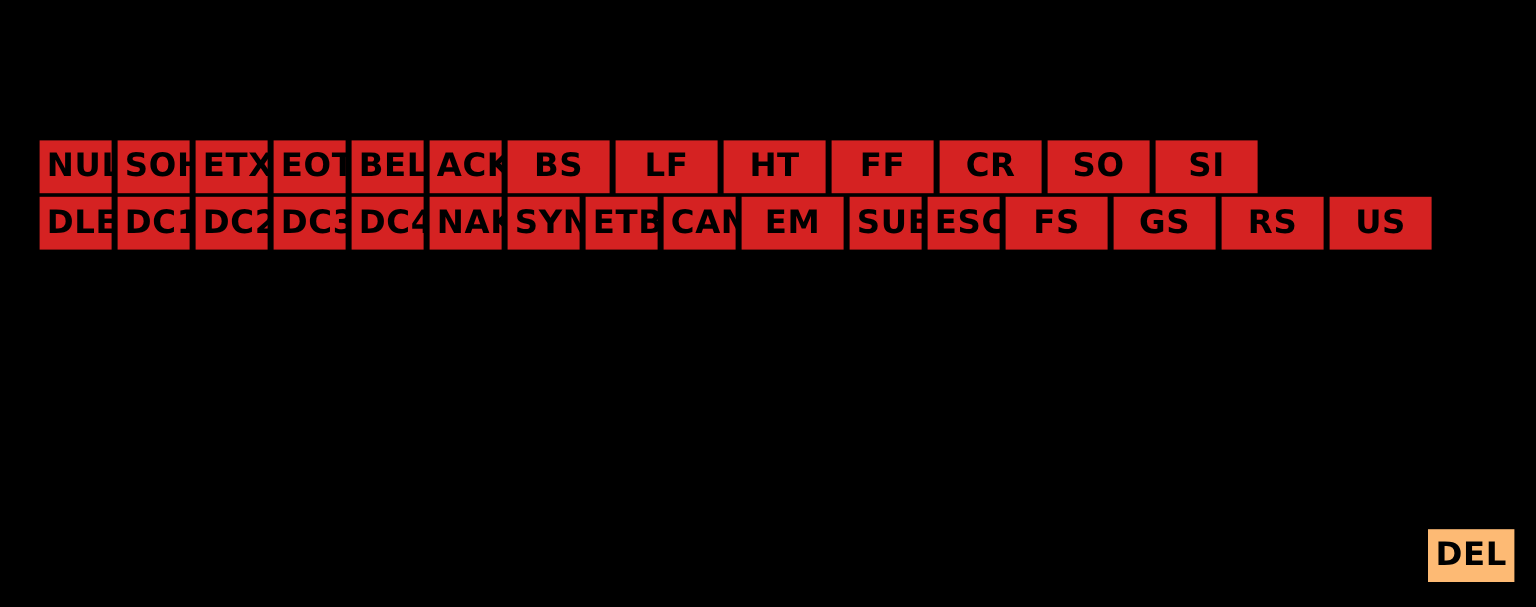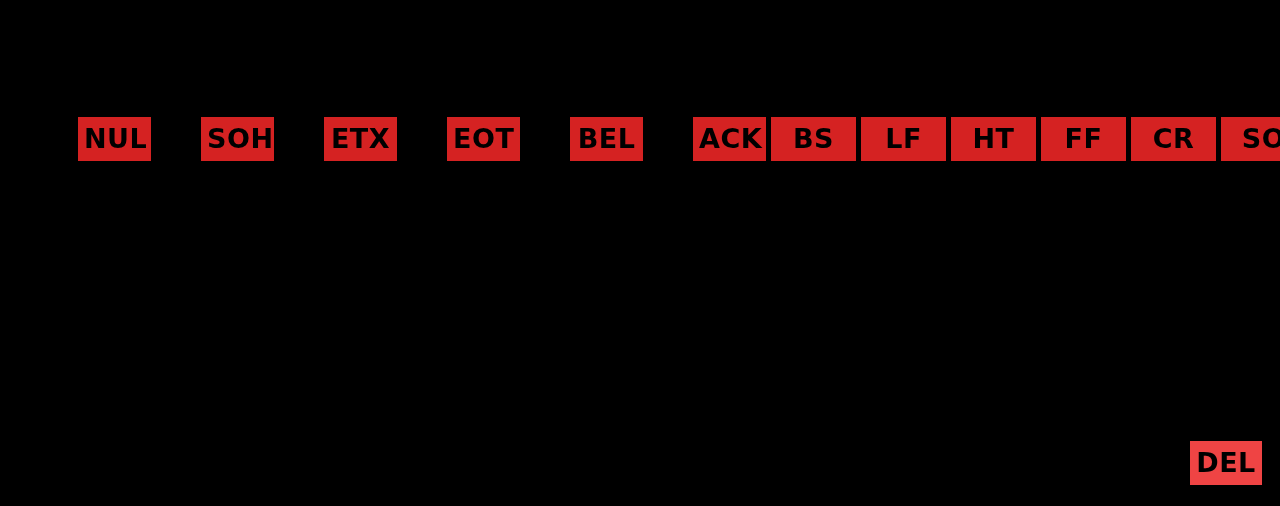--- a/index.html
+++ b/index.html
@@ -54,32 +54,32 @@
     font-weight: bold;
     letter-spacing: 0.5px;
     box-sizing: border-box;
     padding: 0 6px;
     white-space: nowrap;
     flex: 0 0 auto;
     user-select: none;
   }
 
   
-  .w3 { width: 73px; margin-left: 45px; }
+  .w3 { width: 60px; }
   .w2 { width: 85px; }
 
   
   .del-wrap {
     position: absolute;
     left: 1190px;
     top: 441px;
   }
 
   .del-cell {
-    background: #ef4444;
+    background: #fdba74;
     color: #000000;
     width: 72px;
     height: 44px;
     line-height: 44px;
     text-align: center;
     font-family: "DejaVu Sans", sans-serif;
     font-size: 27px;
     font-weight: bold;
     letter-spacing: 0.5px;
     box-sizing: border-box;
@@ -103,20 +103,38 @@
       <div class="code-cell w3">ACK</div>
       <div class="code-cell w2">BS</div>
       <div class="code-cell w2">LF</div>
       <div class="code-cell w2">HT</div>
       <div class="code-cell w2">FF</div>
       <div class="code-cell w2">CR</div>
       <div class="code-cell w2">SO</div>
       <div class="code-cell w2">SI</div>
     </div>
 
+    <div class="c0-row">
+      <div class="code-cell w3">DLE</div>
+      <div class="code-cell w3">DC1</div>
+      <div class="code-cell w3">DC2</div>
+      <div class="code-cell w3">DC3</div>
+      <div class="code-cell w3">DC4</div>
+      <div class="code-cell w3">NAK</div>
+      <div class="code-cell w3">SYN</div>
+      <div class="code-cell w3">ETB</div>
+      <div class="code-cell w3">CAN</div>
+      <div class="code-cell w2">EM</div>
+      <div class="code-cell w3">SUB</div>
+      <div class="code-cell w3">ESC</div>
+      <div class="code-cell w2">FS</div>
+      <div class="code-cell w2">GS</div>
+      <div class="code-cell w2">RS</div>
+      <div class="code-cell w2">US</div>
+    </div>
 
   </div>
 
   <div class="del-wrap">
     <div class="del-cell">DEL</div>
   </div>
 
 </div>
 
 </body></html>

